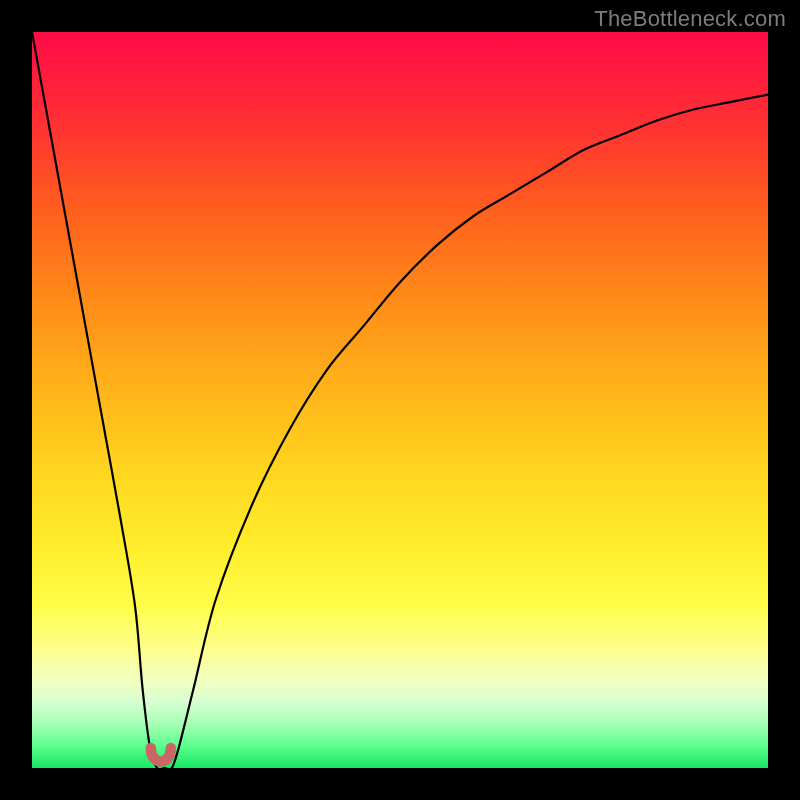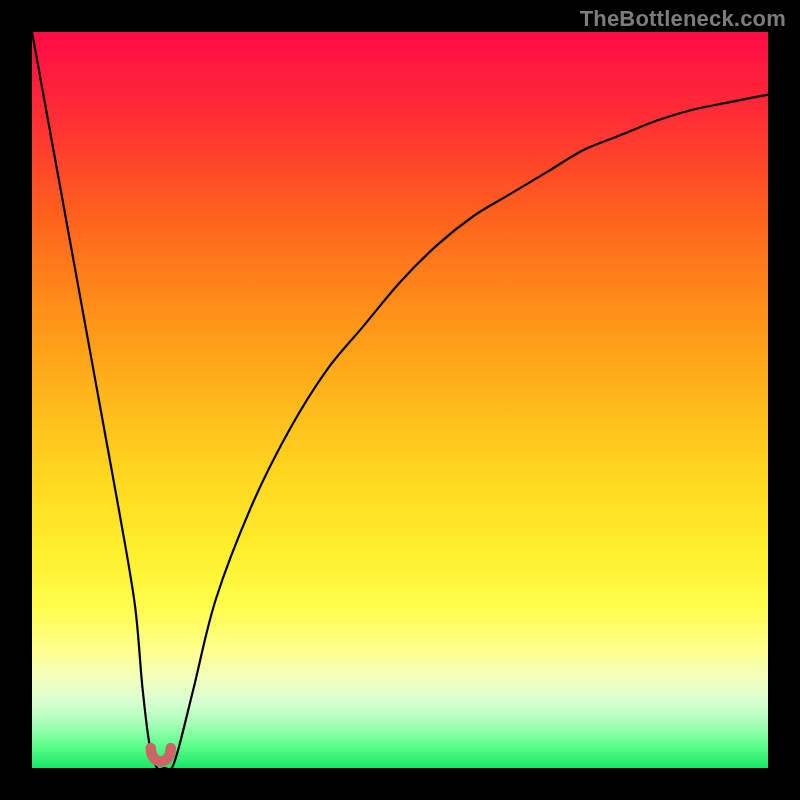--- a/index.html
+++ b/index.html
@@ -39,21 +39,21 @@
       #a6ffb6 94%,
       #5cff8c 97%,
       #17e766 100%);
   }
   .watermark {
     position: absolute;
     top: 6px;
     right: 14px;
     font-family: Arial, Helvetica, sans-serif;
     font-size: 22px;
-    font-weight: 700;
+    font-weight: 400;
     color: #7c7c7c;
     letter-spacing: 0.2px;
     user-select: none;
   }
   svg.curve {
     position: absolute;
     left: 0;
     top: 0;
     width: 736px;
     height: 736px;

